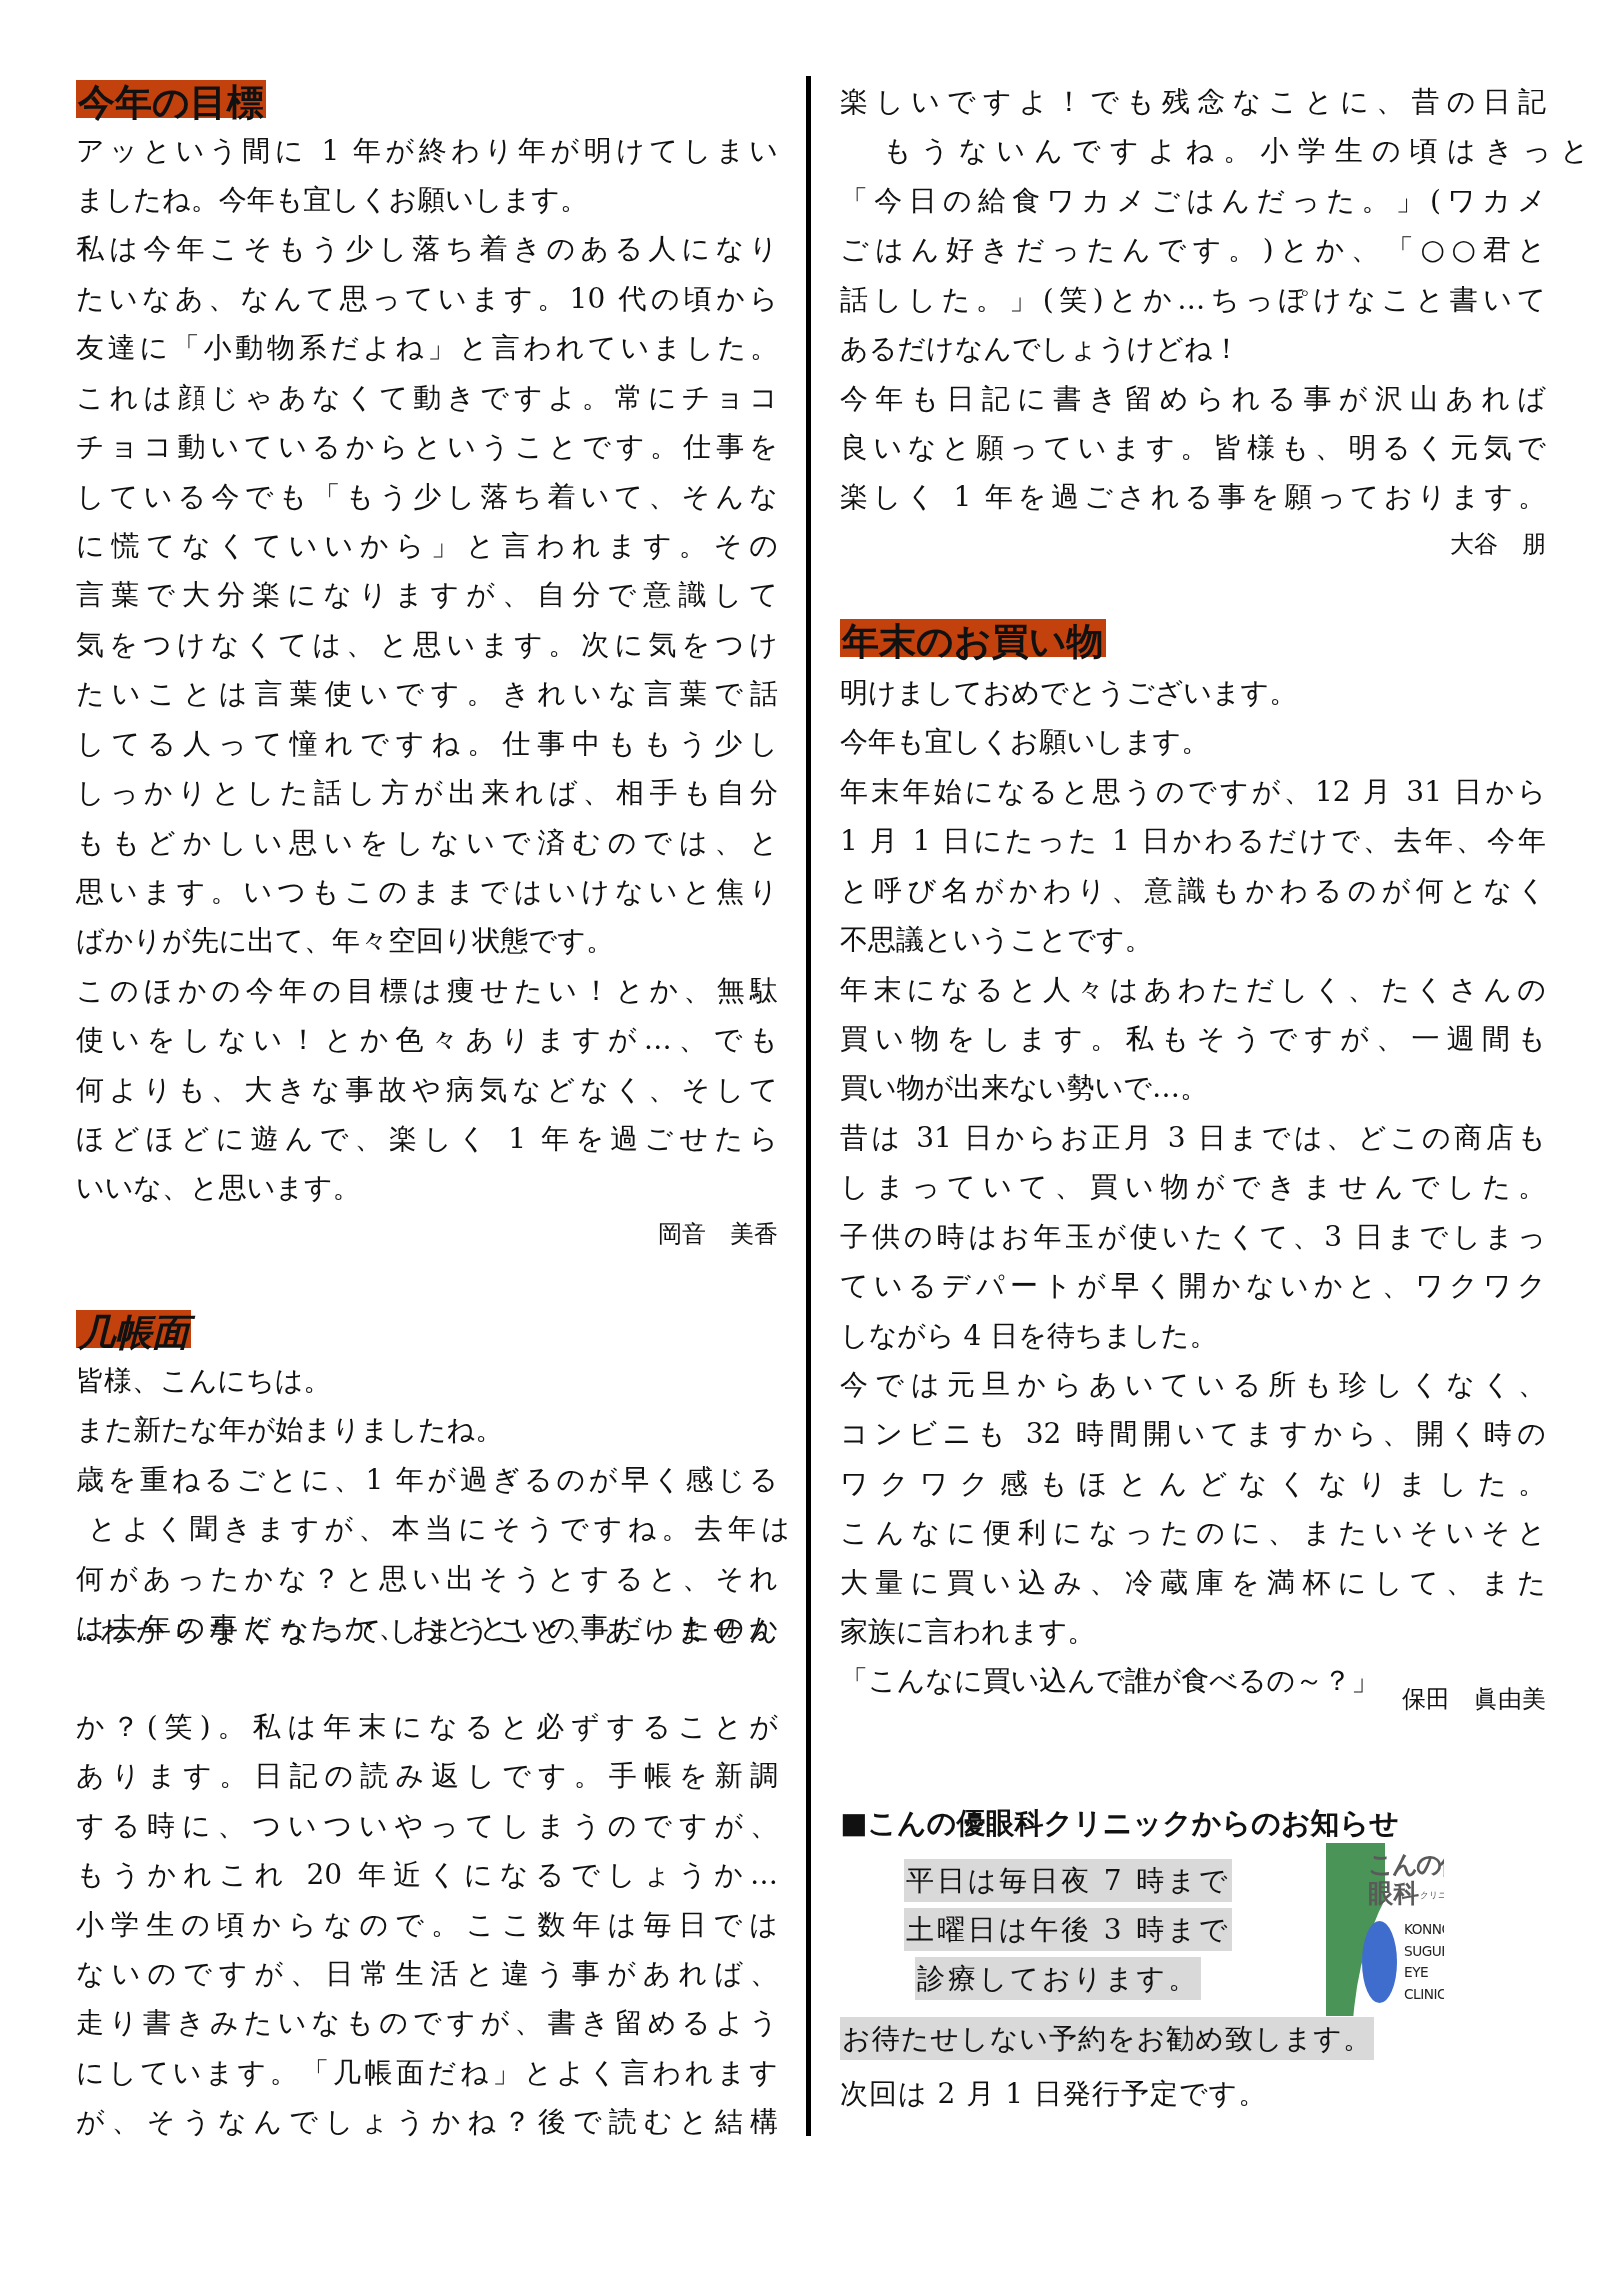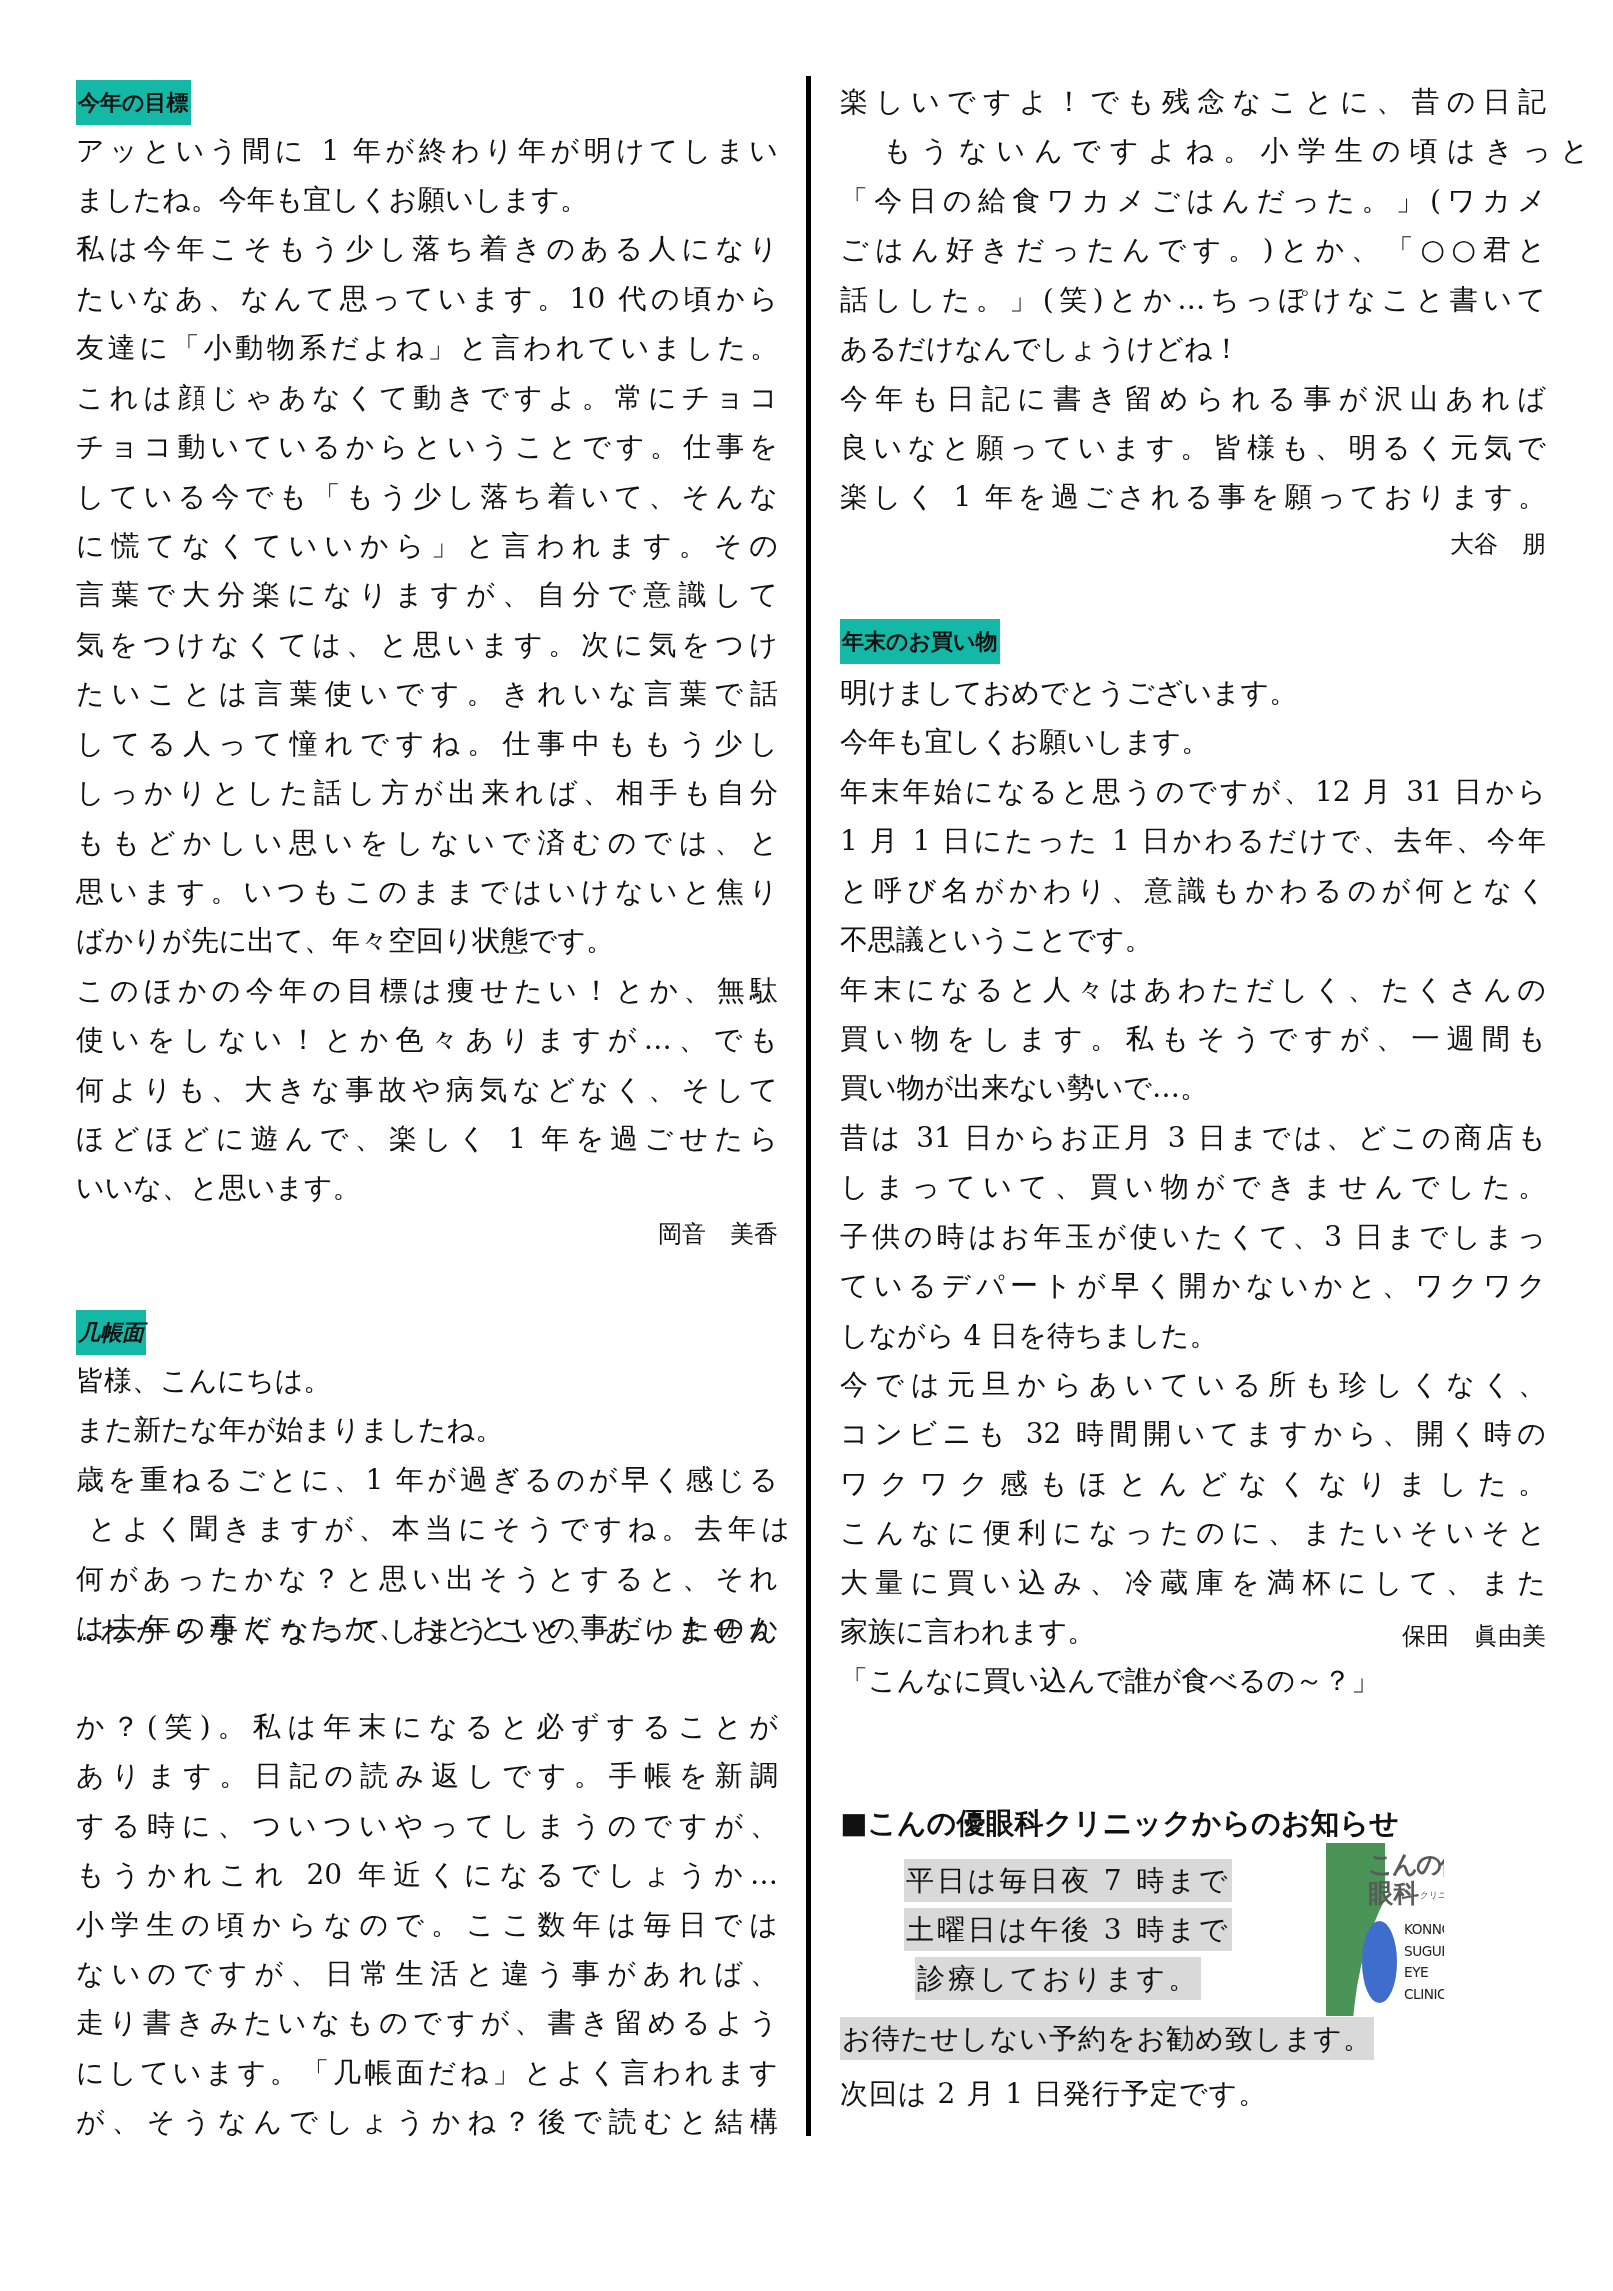--- a/index.html
+++ b/index.html
@@ -5,23 +5,23 @@
   html, body { margin:0; padding:0; background:#ffffff; }
   body { width:1613px; height:2292px; position:relative; overflow:hidden;
          font-family:"DejaVu Serif","Liberation Serif",serif; color:#111; }
   .col { position:absolute; top:0; }
   .col-left { left:76px; width:702px; }
   .col-right { left:840px; width:706px; }
   .line { position:absolute; left:0; width:100%; height:49px; line-height:49px;
           font-size:28px; white-space:nowrap; text-align:justify; text-align-last:justify;
           letter-spacing:0; }
   .line.last { text-align-last:left; }
-  .heading { position:absolute; left:0; height:45px; line-height:45px; padding:0 2px;
+  .heading { position:absolute; left:0; height:38px; line-height:45px; padding:0 2px;
              font-family:"DejaVu Sans","Liberation Sans",sans-serif; font-weight:bold;
-             font-size:22px; background:#14b8a6; color:#111; white-space:nowrap; }
+             font-size:37px; background:#c2410c; color:#111; white-space:nowrap; }
   .sig { position:absolute; right:0; height:49px; line-height:49px; font-size:24px;
          white-space:pre; }
   .divider { position:absolute; left:806px; top:76px; width:4.9px; height:2060px; background:#000; }
   .clinic-title { position:absolute; left:0; height:49px; line-height:49px;
                   font-family:"DejaVu Sans","Liberation Sans",sans-serif; font-weight:bold;
                   font-size:29px; white-space:nowrap; }
   .hl { position:absolute; height:43px; line-height:43px; font-size:28px; background:#d9d9d9;
         white-space:nowrap; padding:0 2px; letter-spacing:2.9px; }
   .logo { position:absolute; left:486px; top:1843px; width:118px; height:173px; background:#fff;
           overflow:hidden; }
@@ -120,21 +120,21 @@
   <div class="line" style="top:1212px;">子供の時はお年玉が使いたくて、3 日までしまっ</div>
   <div class="line" style="top:1261px;">ているデパートが早く開かないかと、ワクワク</div>
   <div class="line last" style="top:1311px;">しながら 4 日を待ちました。</div>
   <div class="line" style="top:1360px;">今では元旦からあいている所も珍しくなく、</div>
   <div class="line" style="top:1409px;">コンビニも 32 時間開いてますから、開く時の</div>
   <div class="line" style="top:1459px;">ワクワク感もほとんどなくなりました。</div>
   <div class="line" style="top:1508px;">こんなに便利になったのに、またいそいそと</div>
   <div class="line" style="top:1558px;">大量に買い込み、冷蔵庫を満杯にして、また</div>
   <div class="line last" style="top:1607px;">家族に言われます。</div>
   <div class="line last" style="top:1656px;">「こんなに買い込んで誰が食べるの～？」</div>
-  <div class="sig" style="top:1612px;margin-left:28px;">保田　眞由美</div>
+  <div class="sig" style="top:1675px;margin-left:28px;">保田　眞由美</div>
 
   <div class="clinic-title" style="top:1799px;">■こんの優眼科クリニックからのお知らせ</div>
 
   <div class="hl" style="left:64px; top:1859px;">平日は毎日夜 7 時まで</div>
   <div class="hl" style="left:64px; top:1908px;">土曜日は午後 3 時まで</div>
   <div class="hl" style="left:75px; top:1957px;">診療しております。</div>
 
   <div class="logo">
     <div class="green"></div>
     <div class="green-curve"></div>

